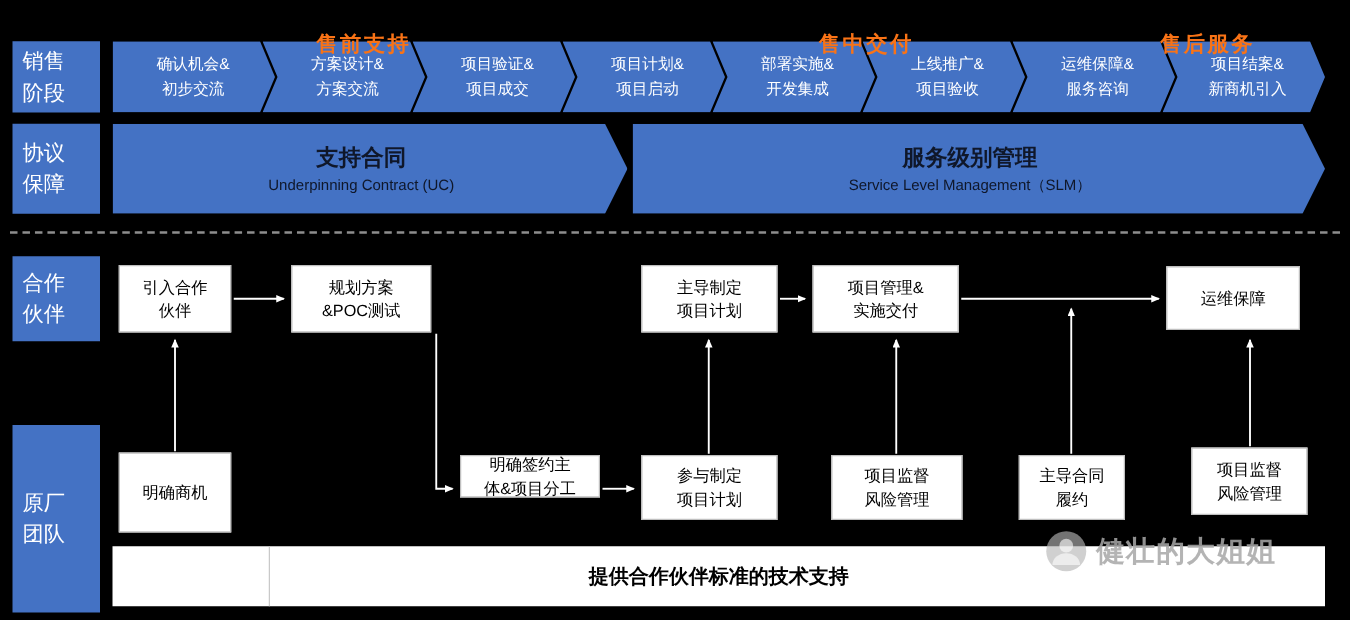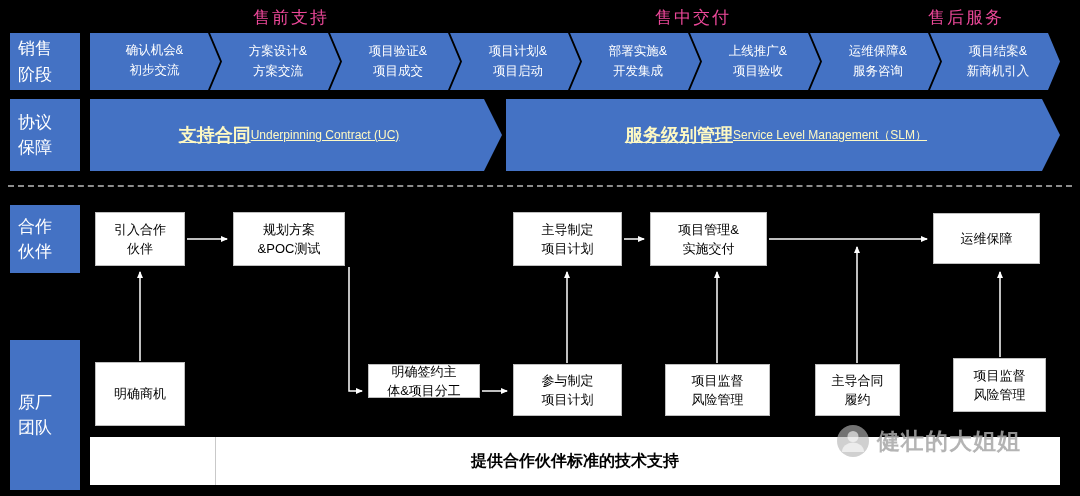--- a/index.html
+++ b/index.html
@@ -1,35 +1,35 @@
 <!DOCTYPE html>
 <html style="--accent-blue: #4472C4; --background: #000000; --box-fill: #ffffff; --connector: #ffffff; --watermark-gray: #a8a8a8;"><head>
 <meta charset="utf-8">
 <style>
   * { margin:0; padding:0; box-sizing:border-box; }
   html,body { background:#000; }
   body { font-family:"Liberation Sans","DejaVu Sans",sans-serif; }
 
   .canvas { position:relative; width:1080px; height:496px; background:var(--background,#000); overflow:hidden; }
 
-  .phase-header { position:absolute; top:6px; color:#ec4899; font-size:17px; font-weight:normal; letter-spacing:2px; z-index:2; }
+  .phase-header { position:absolute; top:24px; color:#f97316; font-size:17px; font-weight:bold; letter-spacing:2px; z-index:2; }
 
   .row-label { position:absolute; left:10px; width:70px; background:var(--accent-blue,#4472C4);
     color:#fff; font-size:17px; line-height:1.5; display:flex; flex-direction:column;
     justify-content:center; padding-left:8px; z-index:2; }
 
   .chevron { position:absolute; top:33px; height:57px; background:var(--accent-blue,#4472C4); color:#fff;
     font-size:12.5px; display:flex; flex-direction:column; justify-content:center; align-items:center;
     text-align:center; line-height:1.55; padding-left:9px; padding-right:3px;
     clip-path:polygon(0 0, calc(100% - 12px) 0, 100% 50%, calc(100% - 12px) 100%, 0 100%, 12px 50%); }
-  .chevron.first { clip-path:polygon(0 0, calc(100% - 12px) 0, 100% 50%, calc(100% - 12px) 100%, 0 100%); padding-left:2px;font-family:Liberation Mono, monospace; }
+  .chevron.first { clip-path:polygon(0 0, calc(100% - 12px) 0, 100% 50%, calc(100% - 12px) 100%, 0 100%); padding-left:2px; }
 
-  .agree-arrow { position:absolute; top:99px; height:72px; background:var(--accent-blue,#4472C4); color:#fef9c3;
-    display:flex; flex-direction:row; justify-content:center; align-items:center; text-align:center;
-    padding-right:14px; clip-path:polygon(0 0, calc(100% - 18px) 0, 100% 50%, calc(100% - 18px) 100%, 0 100%);text-decoration:underline; }
+  .agree-arrow { position:absolute; top:99px; height:72px; background:var(--accent-blue,#4472C4); color:#0f172a;
+    display:flex; flex-direction:column; justify-content:center; align-items:center; text-align:center;
+    padding-right:14px; clip-path:polygon(0 0, calc(100% - 18px) 0, 100% 50%, calc(100% - 18px) 100%, 0 100%); }
   .agree-title { font-size:18px; font-weight:bold; line-height:1.5; }
   .agree-sub { font-size:12px; line-height:1.4; }
 
   .dashed-divider { position:absolute; left:8px; top:185px; width:1064px; height:0;
     border-top:2px dashed #8d8d8d; z-index:1; }
 
   .connectors { position:absolute; left:0; top:0; z-index:1; }
 
   .wbox { position:absolute; background:var(--box-fill,#fff); color:#000; font-size:13px; line-height:1.5;
     display:flex; flex-direction:column; justify-content:center; align-items:center; text-align:center;

